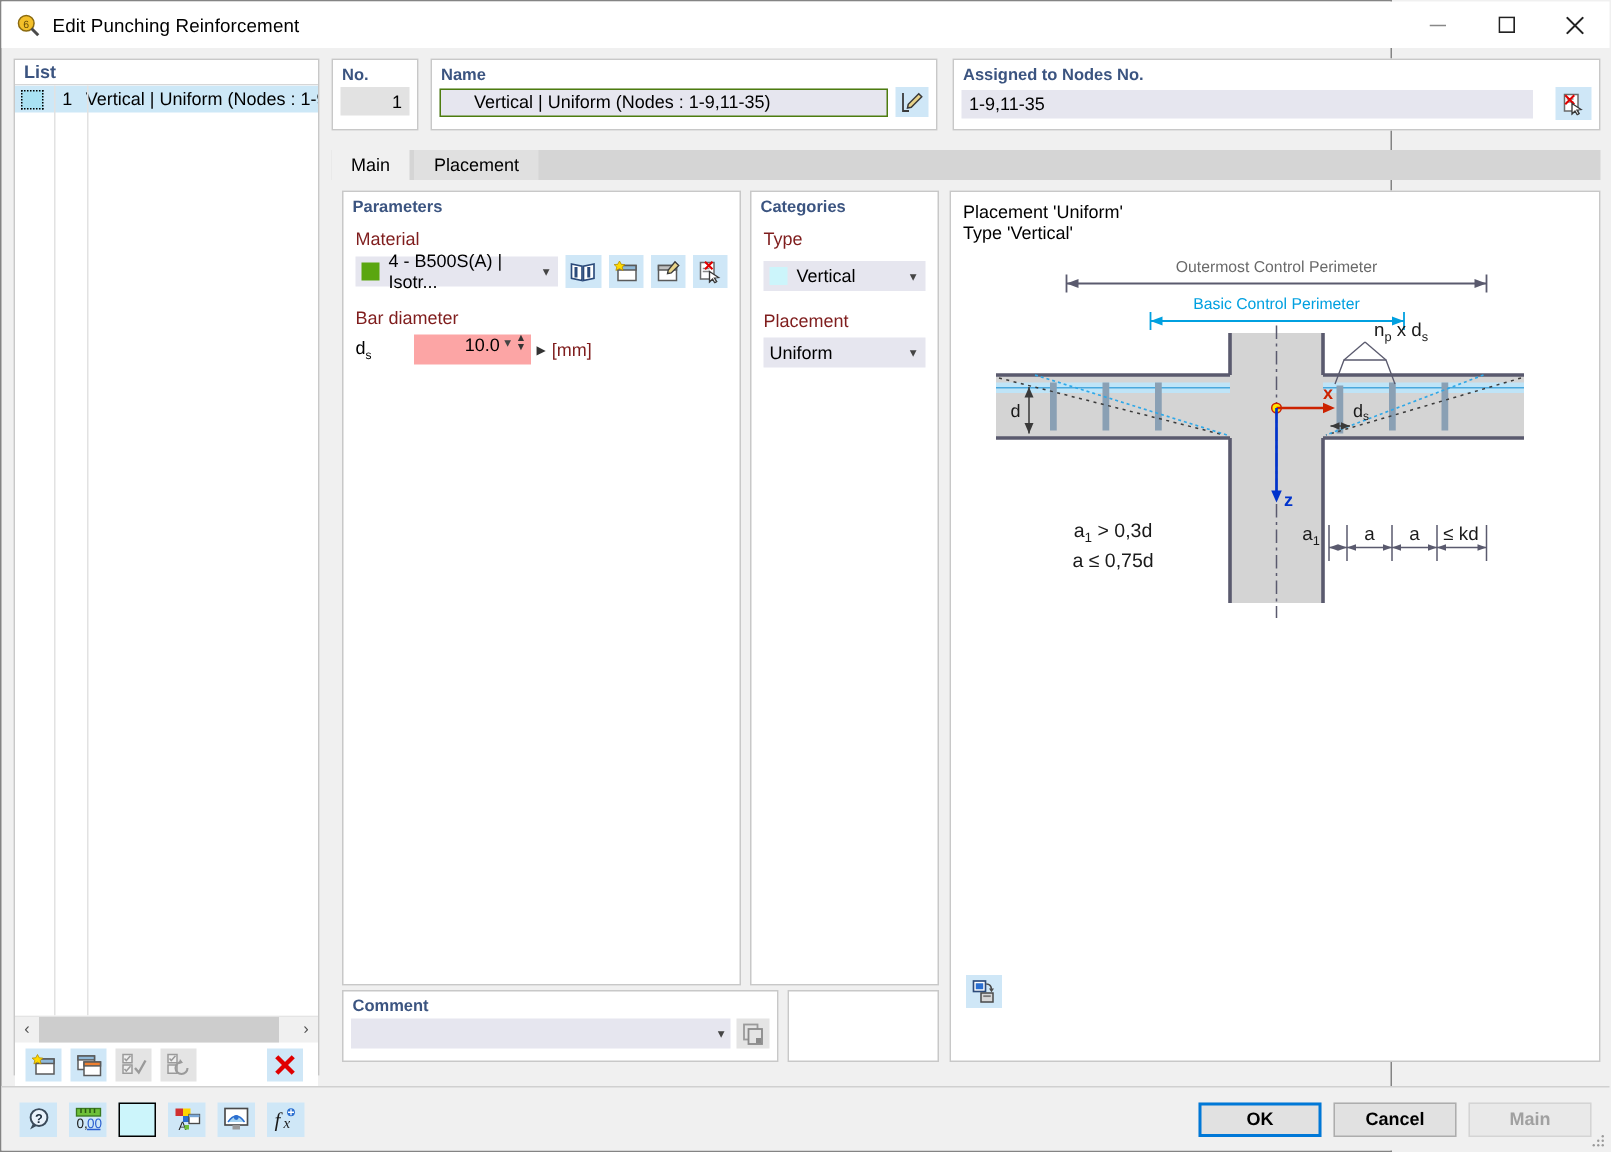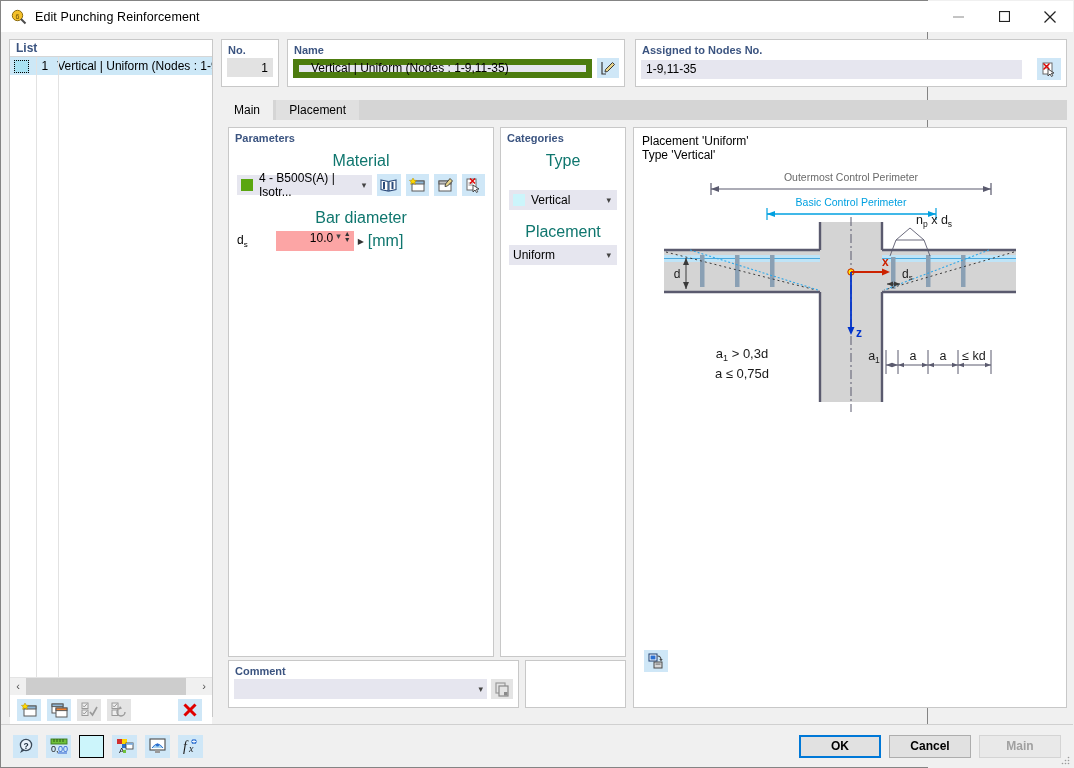--- a/index.html
+++ b/index.html
@@ -91,22 +91,22 @@
   .no-card { left:220px; top:38px; width:58px; height:48px; }
   .field-ro {
     background:#e2e2e2; height:19px; font-size:12px;
     display:flex; align-items:center; padding:0 5px;
   }
 
   
   .name-card { left:286px; top:38px; width:338px; height:48px; }
   .name-input {
     background:#e6e6ef; height:19px; font-size:12px;
-    display:flex; align-items:center; padding:0 12px;
-    border:6px solid #4d7c0f;
+    display:flex; align-items:center; padding:0 22px;
+    border:1px solid #4d7c0f;
   }
 
   
   .nodes-card { left:634px; top:38px; width:432px; height:48px; }
   .nodes-input {
     background:#e6e6ef; height:19px; font-size:12px;
     display:flex; align-items:center; padding:0 5px; flex:1;
   }
 
   
@@ -116,21 +116,21 @@
   }
   .tab {
     display:inline-flex; align-items:center; justify-content:center;
     height:20px; padding:0 13px; font-size:12px; color:#000;
   }
   .tab.active { background:#f0f0f0; }
   .tab.inactive { background:#e0e0e0; }
 
   
   .params-card { left:227px; top:126px; width:266px; height:530px; }
-  .lbl { font-size:16px; color:#0f766e;text-align:center; }
+  .lbl { font-size:12px; color:#7f1d1d; }
 
   .combo {
     background:#e6e6ef; height:20px; display:flex; align-items:center;
     font-size:12px; padding:0 4px; position:relative;
   }
   .combo .chev { margin-left:auto; font-size:9px; color:#444; padding-right:2px;}
   .mat-swatch { width:12px; height:12px; background:#5aa610; margin-right:6px; flex:none; }
 
   .spin-wrap { display:flex; align-items:center; gap:4px; }
   .spin {
@@ -387,21 +387,21 @@
         </div>
         <span class="play">▶</span>
         <span class="lbl">[mm]</span>
       </div>
     </div>
   </div>
 
   <div class="card cat-card">
     <div class="card-title">Categories</div>
     <div style="padding:6px 8px 0 8px;">
-      <div class="lbl" style="margin-bottom:20px">Type</div>
+      <div class="lbl" style="margin-bottom:8px">Type</div>
       <div class="combo">
         <div class="cat-swatch"></div>
         <span>Vertical</span>
         <span class="chev">▾</span>
       </div>
       <div class="lbl" style="margin-top:13px; margin-bottom:4px">Placement</div>
       <div class="combo">
         <span>Uniform</span>
         <span class="chev">▾</span>
       </div>

